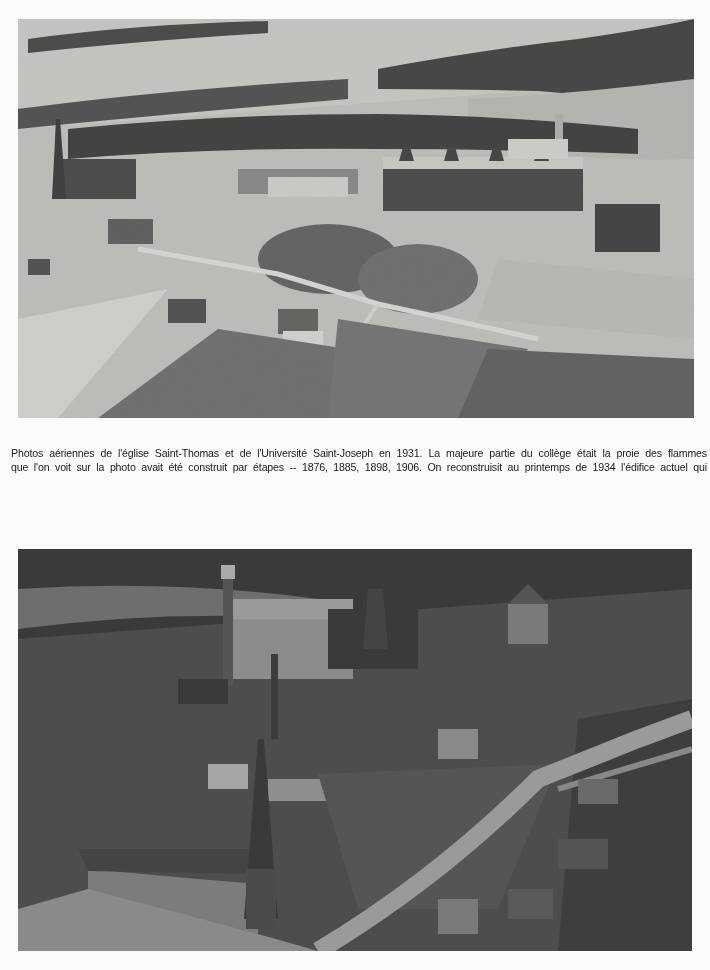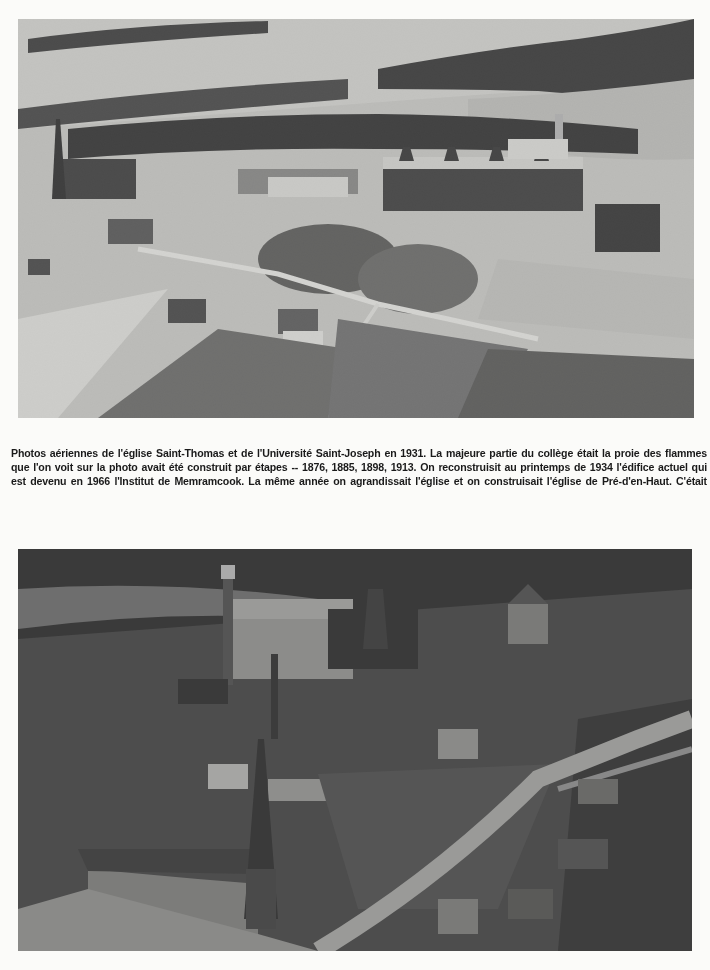--- a/index.html
+++ b/index.html
@@ -12,21 +12,21 @@
     position: absolute; overflow: hidden;
   }
   .photo svg { display: block; width: 100%; height: 100%; }
   #photo-top { left: 18px; top: 19px; width: 676px; height: 399px; background: #cfcfcc; }
   #photo-bottom { left: 18px; top: 549px; width: 674px; height: 402px; background: #4a4a4a; }
   .caption {
     position: absolute; left: 11px; top: 446px; width: 696px;
     font-size: 10.6px; line-height: 14.2px; color: #1a1a1a;
     text-align: justify; letter-spacing: -0.15px;
   }
-  .caption span { display: block; text-align: justify; text-align-last: justify; font-weight: bold; }
+  .caption span { display: block; text-align: justify; text-align-last: justify; }
   .caption span.last { text-align-last: left; }
 </style>
 </head>
 <body>
 
 <div class="photo" id="photo-top">
   <svg viewBox="0 0 676 399" preserveAspectRatio="none">
     <defs>
       <filter id="grain1">
           <feTurbulence type="fractalNoise" baseFrequency="0.9" numOctaves="2" seed="3"></feTurbulence>
@@ -83,22 +83,21 @@
       <polygon points="320,300 510,330 470,399 310,399" fill="#707070"></polygon>
       <polygon points="470,330 676,340 676,399 440,399" fill="#585856"></polygon>
       <polygon points="480,240 676,260 676,320 460,300" fill="#c8c8c4"></polygon>
     </g>
     <rect x="0" y="0" width="676" height="399" fill="#888" filter="url(#grain1)" opacity="0.25"></rect>
   </svg>
 </div>
 
 <div class="caption">
   <span>Photos aériennes de l'église Saint-Thomas et de l'Université Saint-Joseph en 1931. La majeure partie du collège était la proie des flammes</span>
-  <span>que l'on voit sur la photo avait été construit par étapes -- 1876, 1885, 1898, 1913. On reconstruisit au printemps de 1934 l'édifice actuel qui</span>
-  <span>est devenu en 1966 l'Institut de Memramcook. La même année on agrandissait l'église et on construisait l'église de Pré-d'en-Haut. C'était</span>
+  <span>que l'on voit sur la photo avait été construit par étapes -- 1876, 1885, 1898, 1906. On reconstruisit au printemps de 1934 l'édifice actuel qui</span>
 </div>
 
 <div class="photo" id="photo-bottom">
   <svg viewBox="0 0 674 402" preserveAspectRatio="none">
     <defs>
       <filter id="grain2">
           <feTurbulence type="fractalNoise" baseFrequency="0.9" numOctaves="2" seed="7"></feTurbulence>
           <feColorMatrix type="saturate" values="0"></feColorMatrix>
           <feComponentTransfer>
             <feFuncA type="linear" slope="0.35"></feFuncA>

